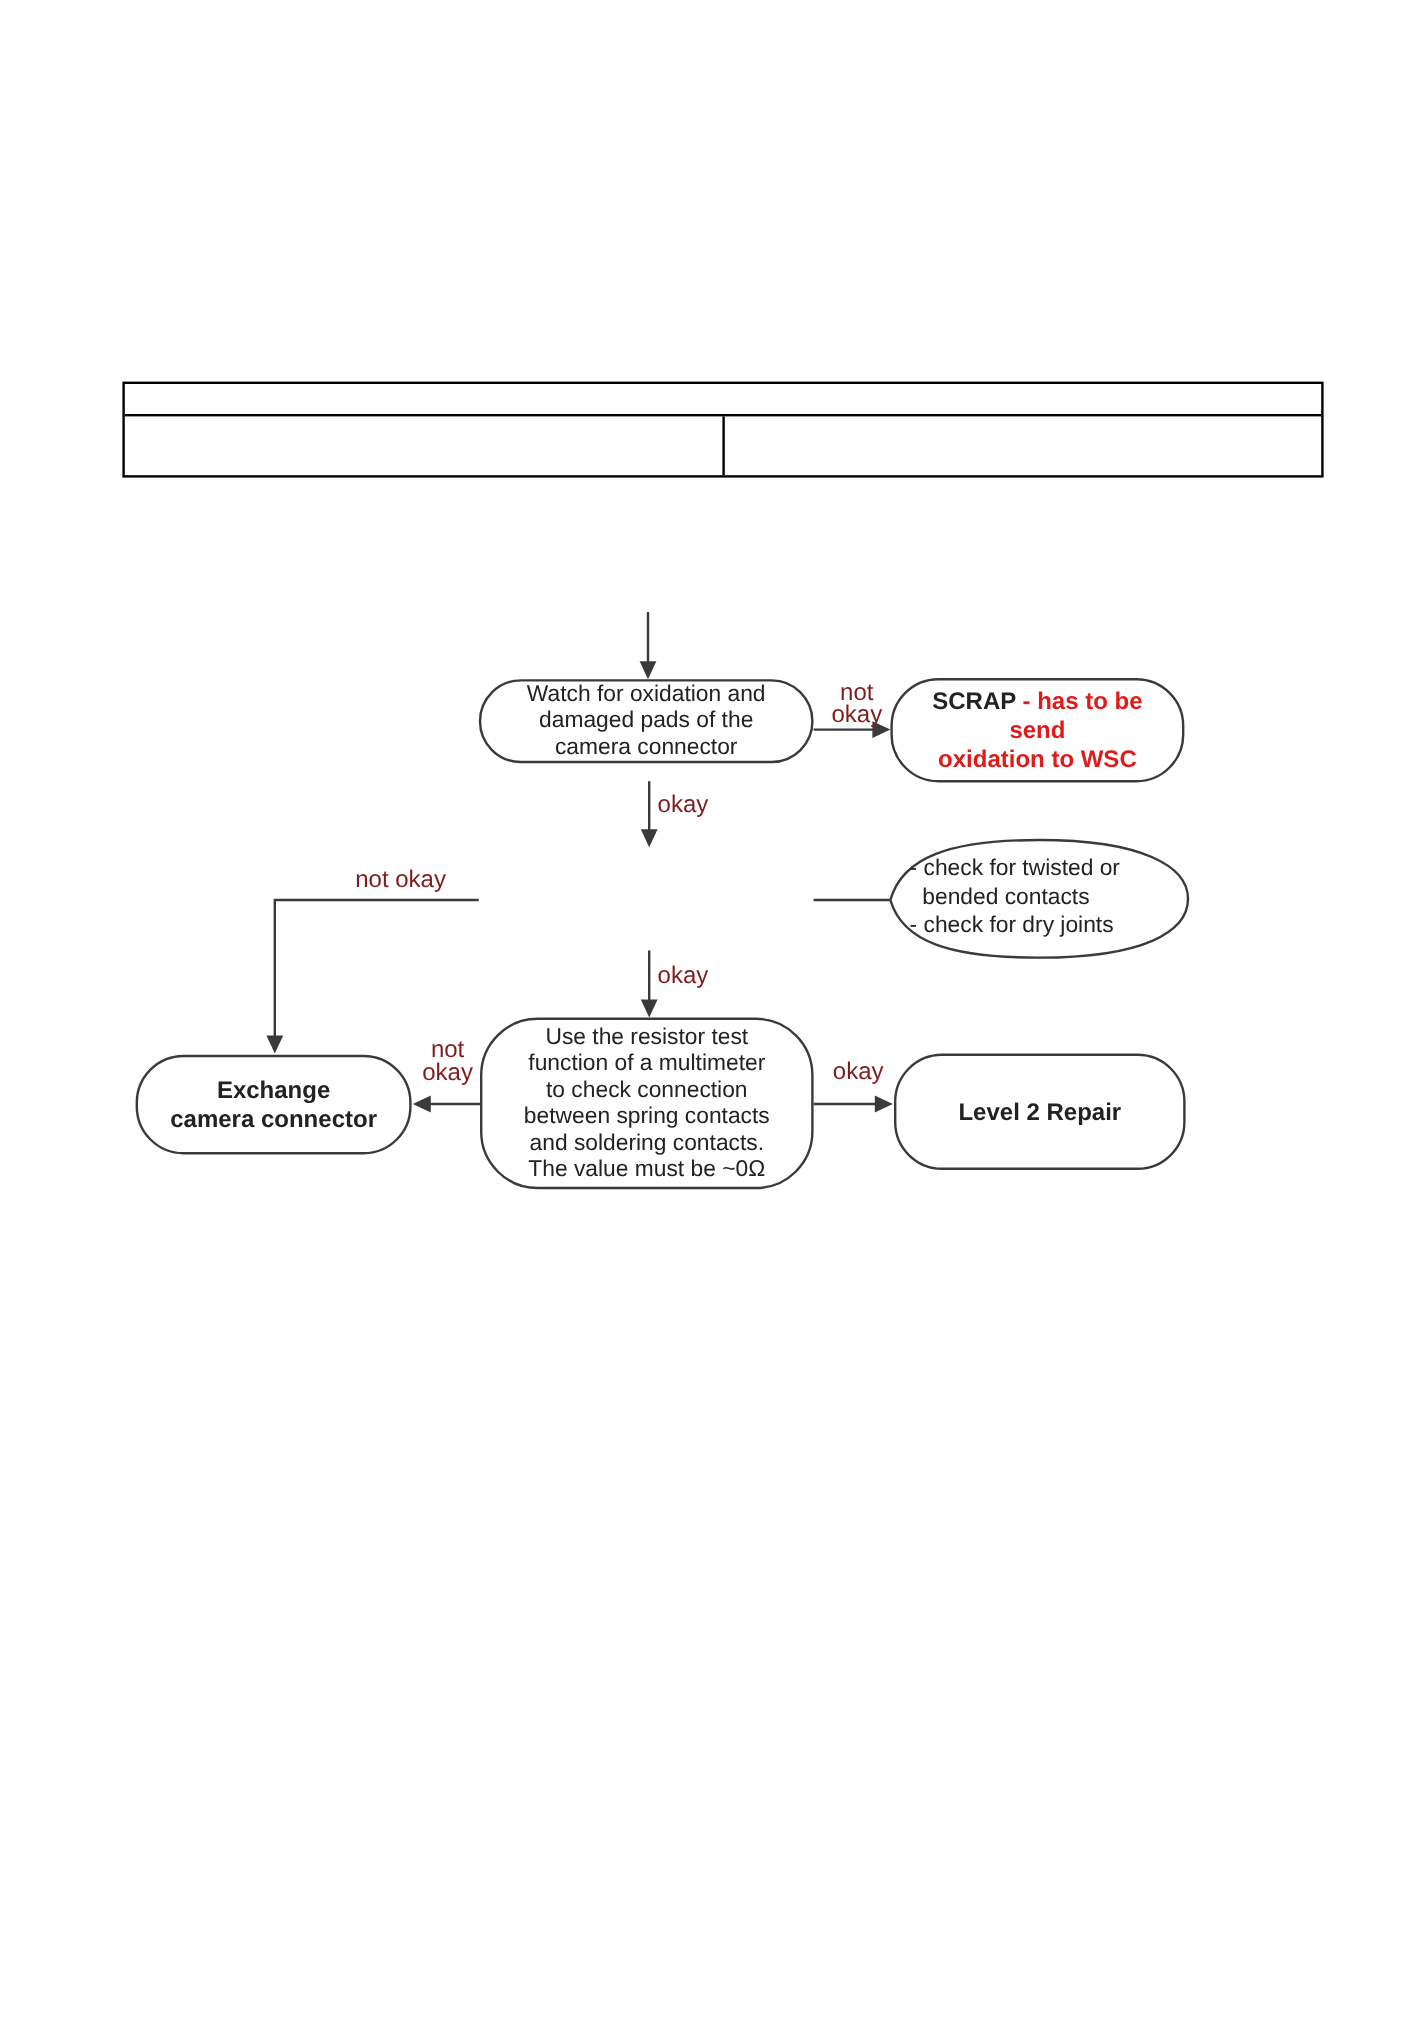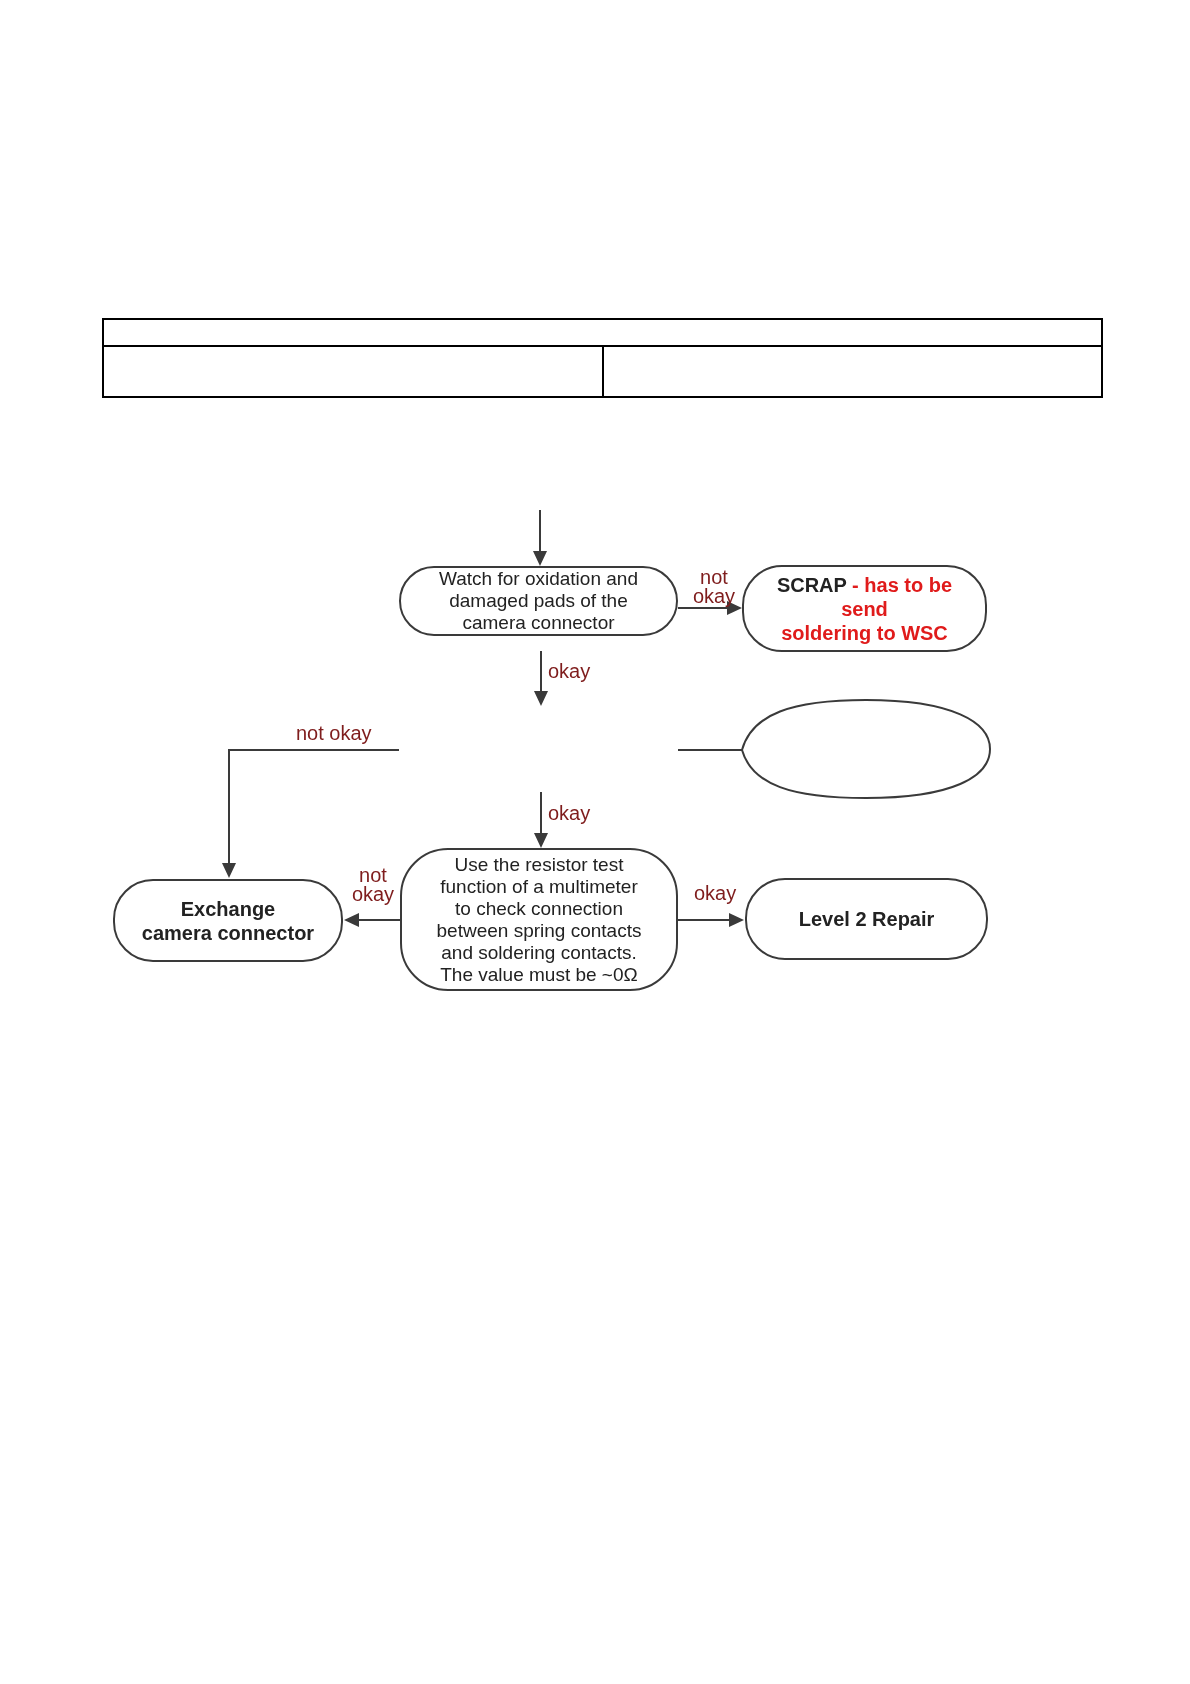--- a/index.html
+++ b/index.html
@@ -25,21 +25,21 @@
   }
   .n-start   {left:400px;top:424px;width:278px;height:86px;border-radius:42px;}
   .n-watch   {left:399px;top:566px;width:279px;height:70px;border-radius:40px;}
   .n-scrap   {left:742px;top:565px;width:245px;height:87px;border-radius:40px;
               font-weight:bold;font-size:20px;line-height:24px;white-space:normal;padding:0 10px;text-align:center;}
   .n-scrap .red{color:var(--red,#e01b1b);}
   .n-check   {left:399px;top:706px;width:279px;height:86px;border-radius:42px;}
   .n-test    {left:400px;top:848px;width:278px;height:143px;border-radius:48px;line-height:22px;}
   .n-exch    {left:113px;top:879px;width:230px;height:83px;border-radius:40px;
               font-weight:bold;font-size:20px;line-height:24px;}
-  .n-level2  {left:745px;top:878px;width:243px;height:82px;border-radius:40px;
+  .n-level2  {left:745px;top:878px;width:243px;height:97px;border-radius:40px;
               font-weight:bold;font-size:20px;}
   
   .side-note-text{
     position:absolute;left:758px;top:712px;width:222px;
     font-size:19px;line-height:24px;text-align:left;white-space:pre-line;color:var(--text,#222);
   }
   
   .elabel{position:absolute;font-size:20px;line-height:19px;color:#7f1d1d;white-space:pre-line;}
   .lb-okay1   {left:548px;top:662px;}
   .lb-notokay-scrap{left:690px;top:568px;width:48px;text-align:center;}
@@ -96,24 +96,27 @@
     <polygon points="729,913 729,927 744,920"></polygon>
   </svg>
 
 
   <div class="node n-watch">Watch for oxidation and
 damaged pads of the
 camera connector</div>
 
   <div class="node n-scrap">
     <span><span>SCRAP</span><span class="red"> - has to be send</span><br>
-    <span class="red">soldering to WSC</span></span>
+    <span class="red">oxidation to WSC</span></span>
   </div>
 
 
+  <div class="side-note-text">- check for twisted or
+&nbsp;&nbsp;bended contacts
+- check for dry joints</div>
 
   <div class="node n-test">Use the resistor test
 function of a multimeter
 to check connection
 between spring contacts
 and soldering contacts.
 The value must be ~0Ω</div>
 
   <div class="node n-exch">Exchange
 camera connector</div>

